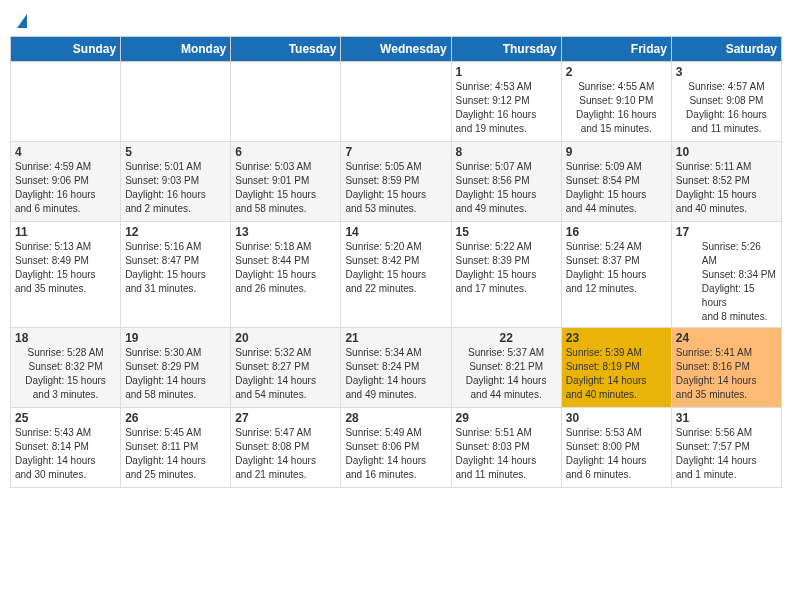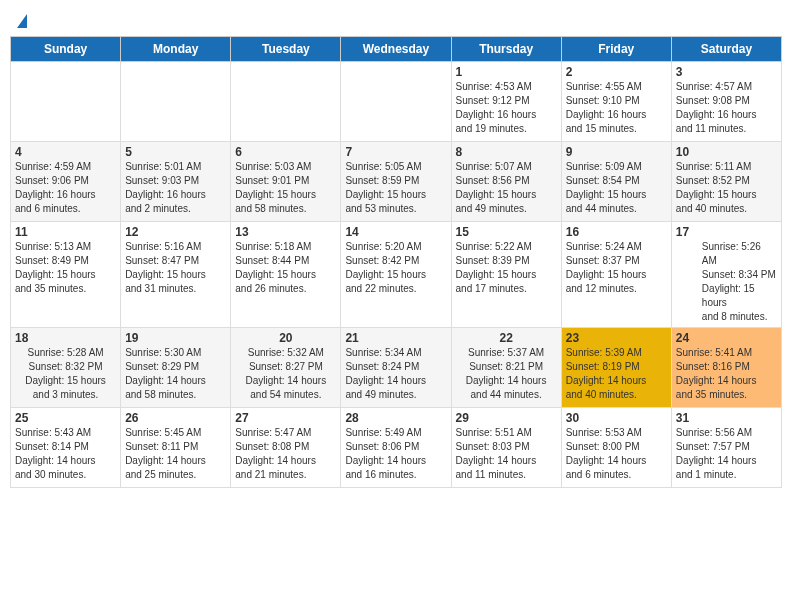--- a/index.html
+++ b/index.html
@@ -59,21 +59,21 @@
     }
     .calendar {
       width: 100%;
       border-collapse: collapse;
       font-size: 11px;
     }
     .calendar th {
       background-color: #1a6eb5;
       color: white;
       padding: 5px 4px;
-      text-align: center;
+      text-align: right;
       font-size: 12px;
       font-weight: bold;
       border: 1px solid #ccc;
     }
     .calendar td {
       vertical-align: top;
       padding: 3px 4px;
       border: 1px solid #ddd;
       width: calc(100% / 7);
       height: 80px;
@@ -135,28 +135,28 @@
         <td class="empty-cell" style="background-color: rgb(255, 255, 255);"></td>
         <td>
           <span class="day-number">1</span>
           <div class="day-info" style="white-space: pre-wrap;">Sunrise: 4:53 AM
 Sunset: 9:12 PM
 Daylight: 16 hours
 and 19 minutes.</div>
         </td>
         <td>
           <span class="day-number">2</span>
-          <div class="day-info" style="white-space: pre-wrap;">Sunrise: 4:55 AM
+          <div class="day-info" style="white-space: pre-wrap; text-align: center;">Sunrise: 4:55 AM
 Sunset: 9:10 PM
 Daylight: 16 hours
 and 15 minutes.</div>
         </td>
         <td>
           <span class="day-number">3</span>
-          <div class="day-info" style="white-space: pre-wrap;">Sunrise: 4:57 AM
+          <div class="day-info" style="white-space: pre-wrap; text-align: center;">Sunrise: 4:57 AM
 Sunset: 9:08 PM
 Daylight: 16 hours
 and 11 minutes.</div>
         </td>
       </tr>
       <tr>
         <td style="background-color: rgb(245, 245, 245);">
           <span class="day-number">4</span>
           <div class="day-info" style="white-space: pre-wrap;">Sunrise: 4:59 AM
 Sunset: 9:06 PM
@@ -265,21 +265,21 @@
 Daylight: 15 hours
 and 3 minutes.</div>
         </td>
         <td style="background-color: rgb(245, 245, 245);">
           <span class="day-number">19</span>
           <div class="day-info" style="white-space: pre-wrap;">Sunrise: 5:30 AM
 Sunset: 8:29 PM
 Daylight: 14 hours
 and 58 minutes.</div>
         </td>
-        <td style="background-color: rgb(245, 245, 245); text-align: center;">
+        <td style="background-color: rgb(245, 245, 245);">
           <span class="day-number">20</span>
           <div class="day-info" style="white-space: pre-wrap;">Sunrise: 5:32 AM
 Sunset: 8:27 PM
 Daylight: 14 hours
 and 54 minutes.</div>
         </td>
         <td style="background-color: rgb(245, 245, 245);">
           <span class="day-number">21</span>
           <div class="day-info" style="white-space: pre-wrap;">Sunrise: 5:34 AM
 Sunset: 8:24 PM

